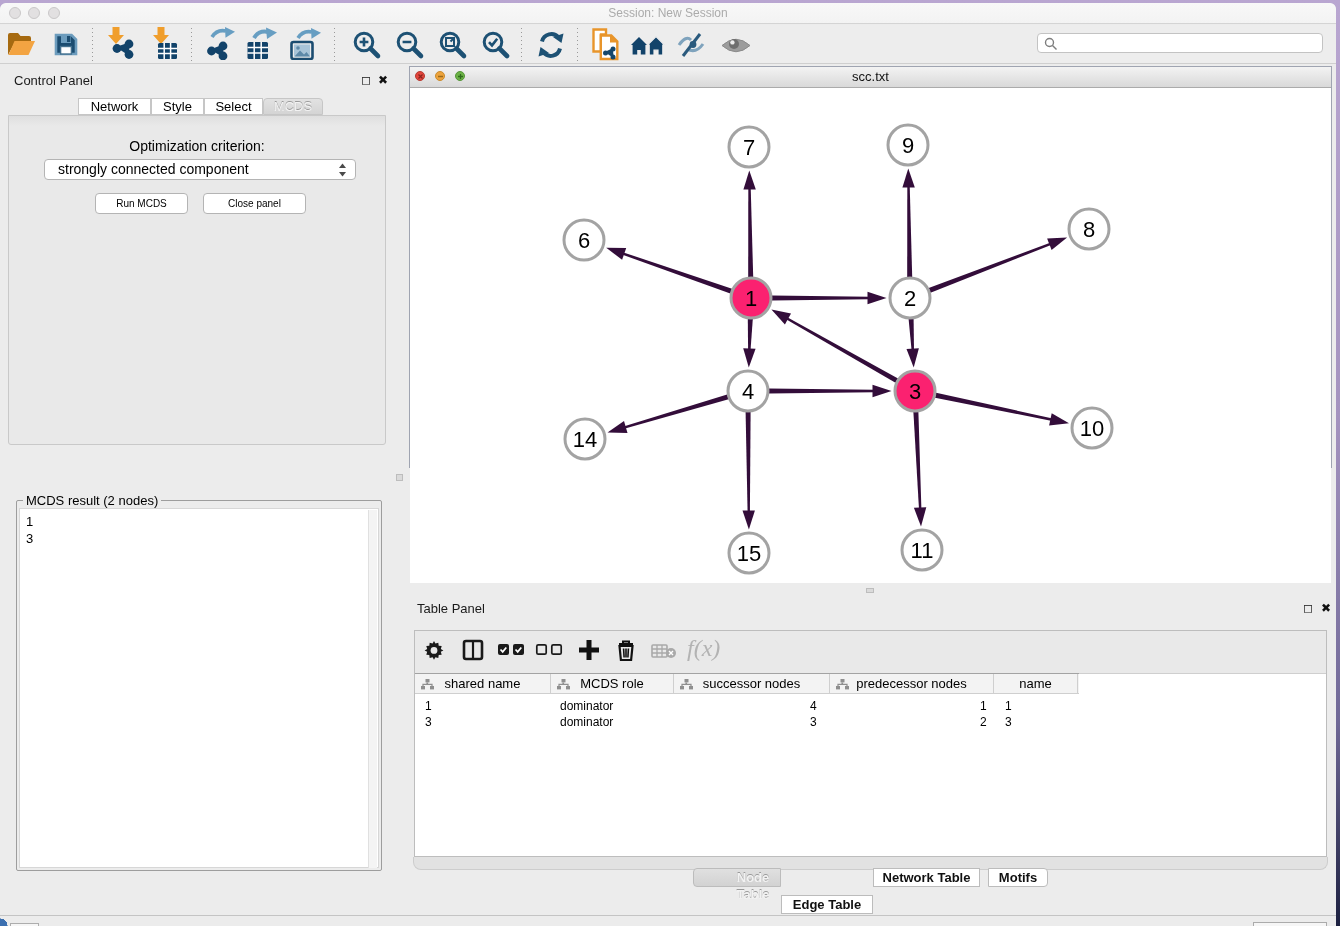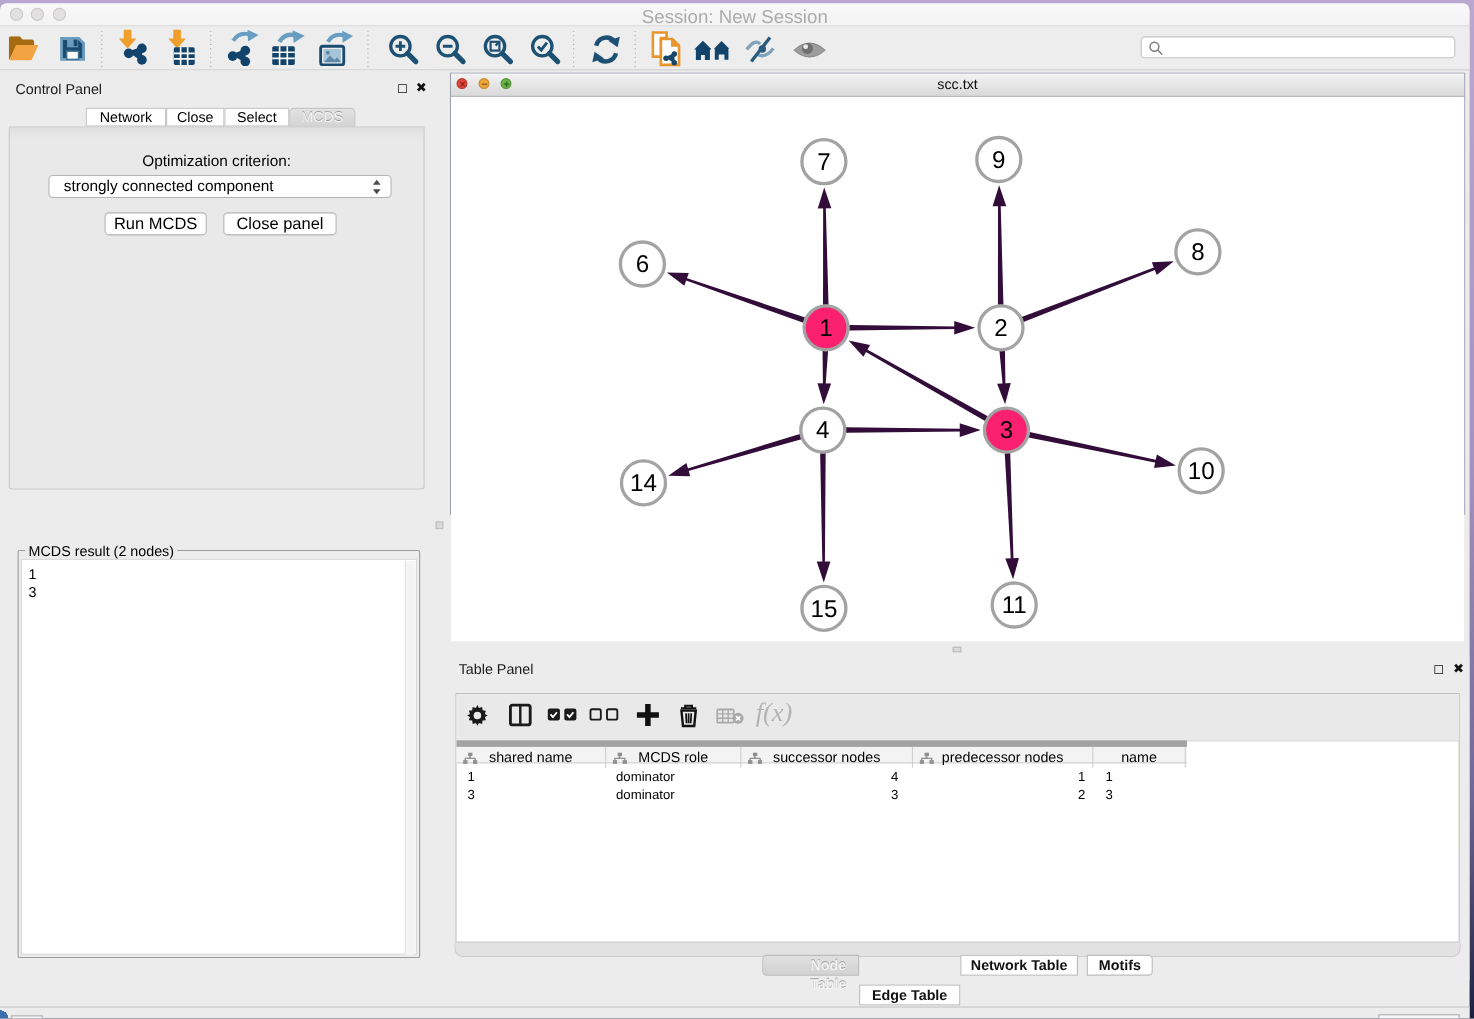--- a/index.html
+++ b/index.html
@@ -3,53 +3,53 @@
 <meta charset="utf-8">
 <style>
 * { margin:0; padding:0; box-sizing:border-box; }
 html,body { width:1340px; height:926px; overflow:hidden; }
 body { font-family:"Liberation Sans", sans-serif; background:linear-gradient(180deg,#b9a6d1 0%,#a493bf 45%,#6f6896 78%,#1c2040 100%); position:relative; }
 #app { position:absolute; left:0; top:3px; width:1336px; height:923px; background:#ececec; border-radius:6px 6px 0 0; overflow:hidden; }
 
 #titlebar { position:absolute; left:0; top:0; width:100%; height:21px; background:linear-gradient(#f8f8f8,#f3f3f3); border-bottom:1px solid #d4d4d4; border-radius:6px 6px 0 0; }
 .tl { position:absolute; top:4px; width:12px; height:12px; border-radius:50%; background:#e2e0e1; border:1px solid #c9c7c8; }
 #titlebar .t1{left:9px} #titlebar .t2{left:28px} #titlebar .t3{left:48px}
-#titletext { position:absolute; top:3px; left:0; width:100%; text-align:center; font-size:17px; color:#ababab; }
+#titletext { position:absolute; top:3px; left:0; width:100%; text-align:center; font-size:12px; color:#ababab; }
 
 #toolbar { position:absolute; left:0; top:22px; width:100%; height:39px; background:#ededed; border-bottom:1px solid #cfcfcf; }
 .tbi { position:absolute; top:5px; }
 .tsep { position:absolute; top:3px; height:33px; width:1px; background-image:linear-gradient(#9a9a9a 30%, rgba(0,0,0,0) 0%); background-size:1px 4px; }
 #search { position:absolute; right:13px; top:8px; width:286px; height:20px; background:#fff; border:1px solid #c3c3c3; border-radius:4px; }
 
 #cpanel { position:absolute; left:0; top:61px; width:394px; height:827px; background:#ececec; }
 #cpanel-h { position:absolute; left:14px; top:9px; font-size:13px; color:#1a1a1a; }
 .winbtns { position:absolute; top:9px; font-size:12px; color:#111; }
 #cptabs { position:absolute; left:0; top:34px; width:100%; height:22px; }
 .tab { position:absolute; top:0; height:17px; background:#fff; border:1px solid #c6c6c6; font-size:13px; text-align:center; line-height:15px; color:#000; }
 .tabsel { background:linear-gradient(#e2e2e2,#d4d4d4); color:#f3f3f3; text-shadow:0 -1px 0 #9a9a9a; border-radius:4px 4px 0 0; }
 #cpcontent { position:absolute; left:8px; top:51px; width:378px; height:330px; background:linear-gradient(#dfdfdf,#e9e9e9 10px); border:1px solid #c9c9c9; border-radius:0 0 3px 3px; }
 #optlabel { position:absolute; left:0; top:74px; width:100%; text-align:center; font-size:14px; color:#000; }
 #optsel { position:absolute; left:44px; top:95px; width:312px; height:21px; background:#fff; border:1px solid #b4b4b4; border-radius:4px; font-size:14px; line-height:19px; padding-left:13px; color:#000; }
-.cbtn { position:absolute; top:129px; height:21px; background:#fff; border:1px solid #b4b4b4; border-radius:4px; font-size:15px; text-align:center; line-height:19px; color:#000; }
+.cbtn { position:absolute; top:129px; height:21px; background:#fff; border:1px solid #b4b4b4; border-radius:4px; font-size:10px; text-align:center; line-height:19px; color:#000; }
 #fieldset { position:absolute; left:16px; top:436px; width:366px; height:371px; border:1px solid #9d9d9d; border-radius:2px; }
 #fslabel { position:absolute; left:6px; top:-8px; background:#ececec; padding:0 3px; font-size:13px; color:#000; }
 #fsarea { position:absolute; left:2px; top:7px; width:360px; height:360px; background:#fff; border:1px solid #d7d7d7; font-size:13px; line-height:17px; padding:4px 0 0 6px; color:#000; }
 #fsscroll { position:absolute; right:1px; top:1px; width:9px; height:358px; background:#f4f4f4; border-left:1px solid #e0e0e0; }
 
 #netwin { position:absolute; left:409px; top:63px; width:923px; height:402px; background:#fff; border:1px solid #9fa4b1; }
 #nettitle { position:absolute; left:0; top:0; width:100%; height:21px; background:linear-gradient(#f3f3f3,#d9d9d9); border-bottom:1px solid #ababab; }
 #nettitle span { display:block; text-align:center; font-size:13px; color:#111; padding-top:2px; }
 .mac { position:absolute; top:4px; width:10px; height:10px; border-radius:50%; }
 #netcanvas { position:absolute; left:0; top:22px; width:921px; height:494px; background:#fff; }
 
 #tpanel { position:absolute; left:400px; top:594px; width:936px; height:294px; background:#ececec; }
 #tpanel-h { position:absolute; left:17px; top:4px; font-size:13px; color:#1a1a1a; }
 #tinner { position:absolute; left:14px; top:33px; width:913px; height:227px; background:#fff; border:1px solid #bdbdbd; }
 #ttoolbar { position:absolute; left:0; top:0; width:100%; height:42px; background:#e9e9e9; }
-#thead { position:absolute; left:0; top:42px; width:664px; height:21px; background:#f3f3f3; border-top:6px solid #a3a3a3; border-bottom:1px solid #cfcfcf; font-size:13px; }
+#thead { position:absolute; left:0; top:42px; width:664px; height:21px; background:#f3f3f3; border-top:1px solid #a3a3a3; border-bottom:1px solid #cfcfcf; font-size:13px; }
 #tinner:before { content:""; position:absolute; left:0; top:42px; width:911px; height:1px; background:#cfcfcf; }
 .th { position:absolute; top:0; height:19px; border-right:1px solid #cfcfcf; text-align:center; line-height:19px; color:#000; }
 .tic { position:absolute; top:5px; }
 .trow { position:absolute; font-size:12px; color:#000; }
 #ttabs { position:absolute; left:0; top:271px; width:100%; height:22px; }
 .btab { position:absolute; top:0; height:19px; background:#fff; border:1px solid #bcbcbc; font-size:13px; font-weight:bold; text-align:center; line-height:17px; color:#111; }
 
 #statusbar { position:absolute; left:0; top:888px; width:1336px; height:35px; background:#ececec; border-top:1px solid #c4c4c4;margin-top:24px; }
 #listbtn { position:absolute; left:10px; top:7px; width:29px; height:21px; background:#f6f6f6; border:1px solid #adadad; }
 #membtn { position:absolute; right:9px; top:6px; width:74px; height:23px; background:#f6f6f6; border:1px solid #ababab; font-size:12px; color:#000; text-align:right; line-height:21px; padding-right:7px; }
@@ -184,21 +184,21 @@
           <path d="M9.5 9.5 l4 4" stroke="#7e7e7e" stroke-width="1.4"></path>
         </svg>
       </div>
   </div>
   <div id="cpanel">
     <div id="cpanel-h">Control Panel</div>
     <div class="winbtns" style="left:361px">◻</div>
     <div class="winbtns" style="left:378px">✖</div>
     <div id="cptabs">
       <div class="tab" style="left:78px;width:73px;">Network</div>
-      <div class="tab" style="left:151px;width:53px;">Close</div>
+      <div class="tab" style="left:151px;width:53px;">Style</div>
       <div class="tab" style="left:204px;width:59px;">Select</div>
       <div class="tab tabsel" style="left:263px;width:60px;">MCDS</div>
     </div>
     <div id="cpcontent"></div>
     <div id="optlabel">Optimization criterion:</div>
     <div id="optsel">strongly connected component<svg style="position:absolute;right:8px;top:3px" width="9" height="14" viewBox="0 0 9 14">
           <path d="M4.5 0.5 L8 5 H1 z" fill="#4a4a4a"></path>
           <path d="M4.5 13.5 L8 9 H1 z" fill="#4a4a4a"></path>
         </svg></div>
     <div class="cbtn" style="left:95px;width:93px;">Run MCDS</div>

